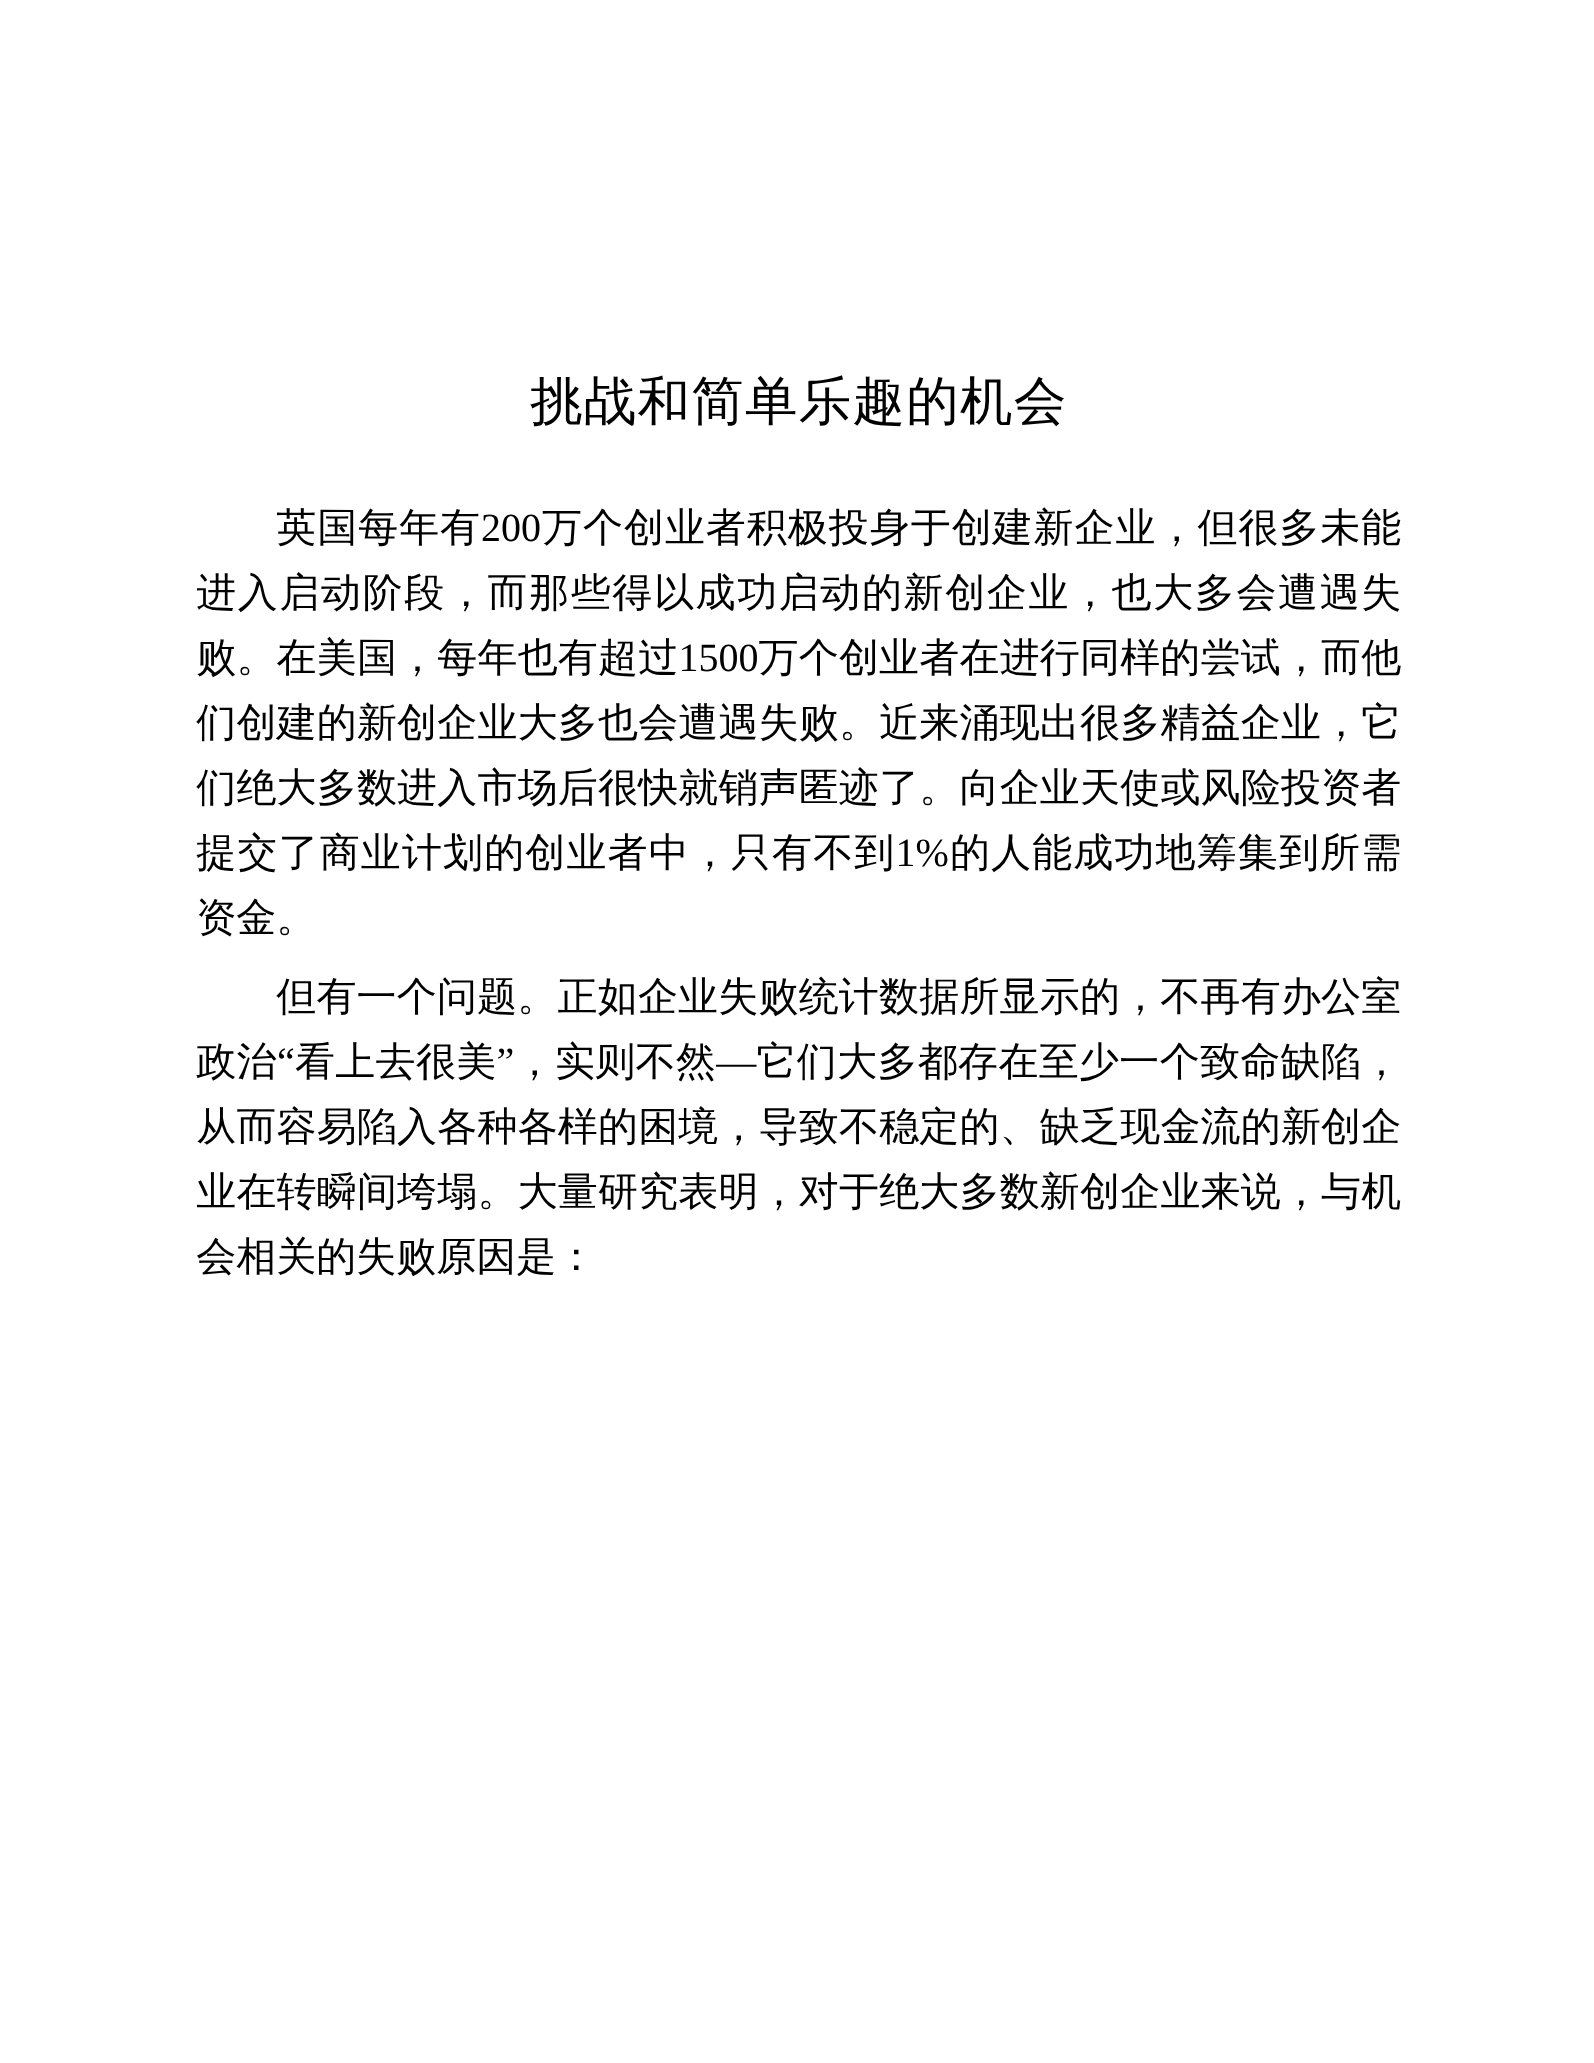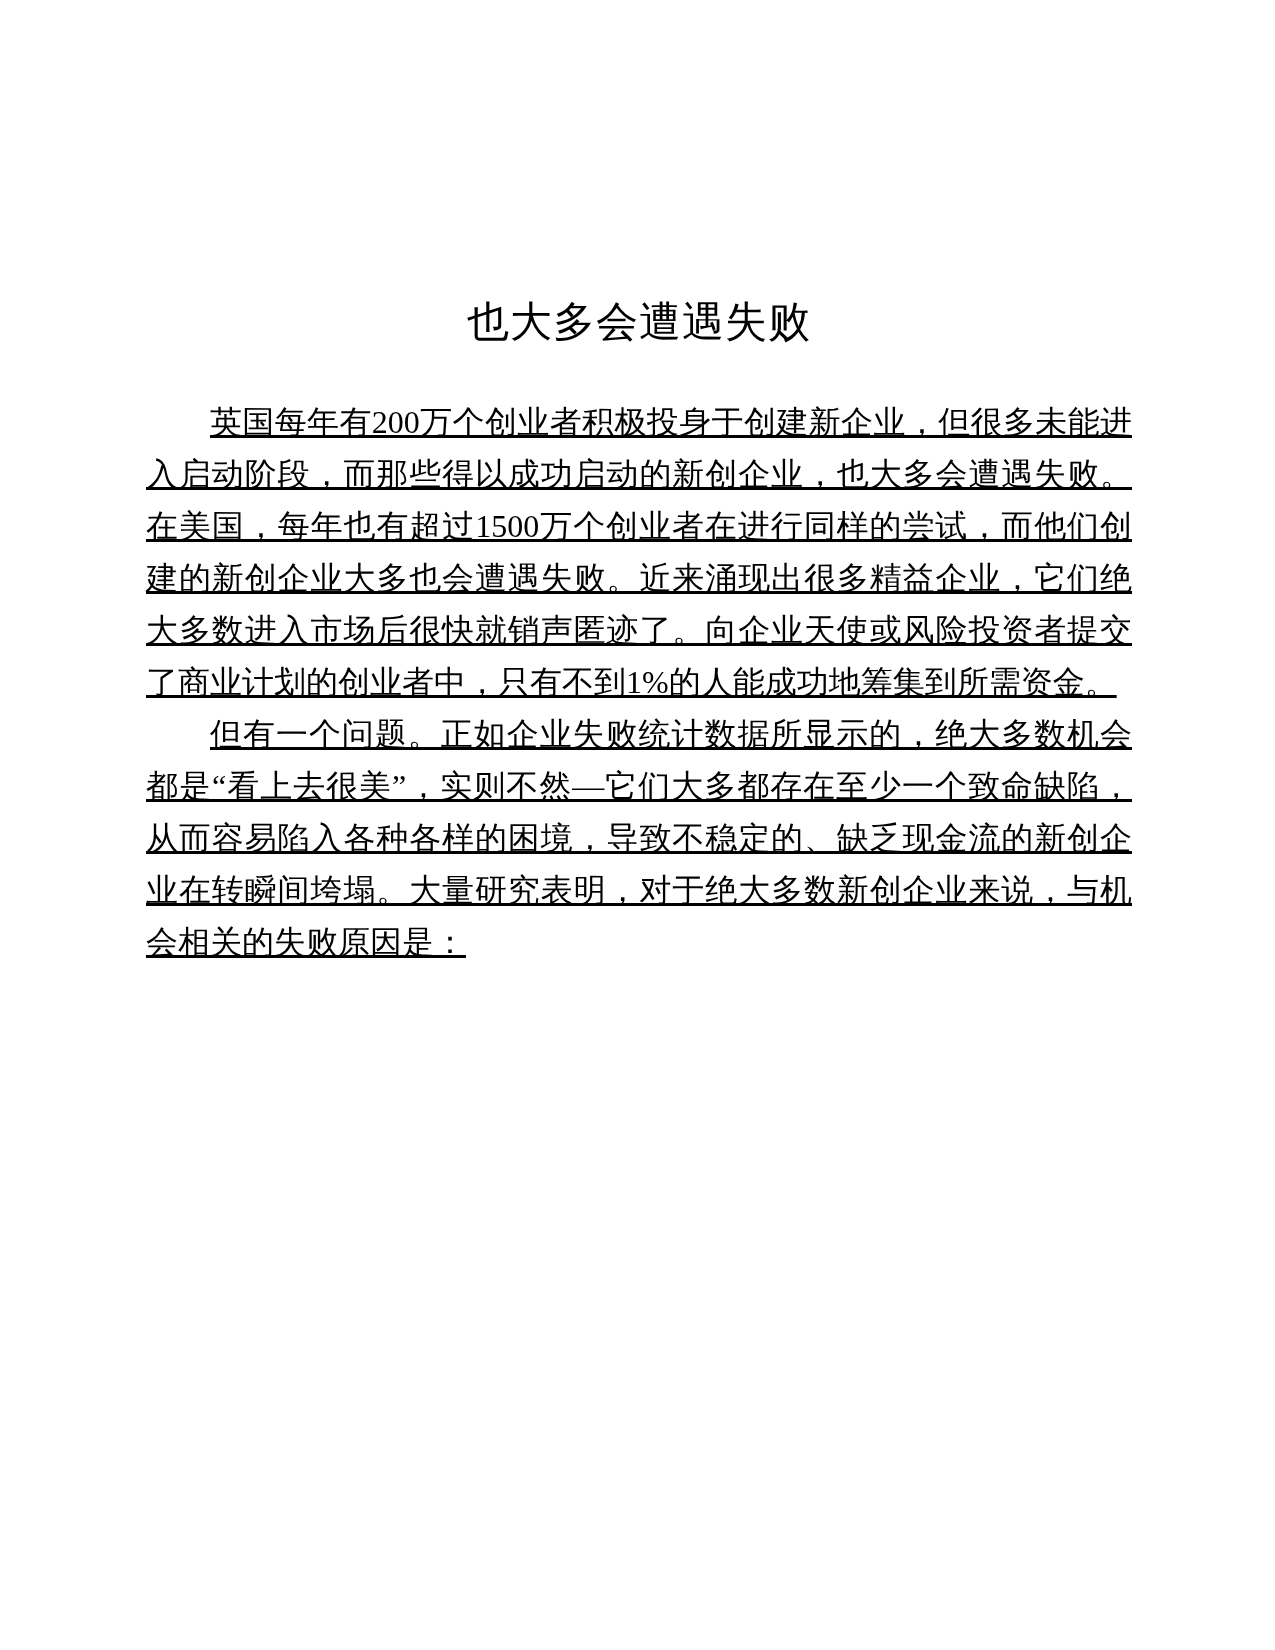--- a/index.html
+++ b/index.html
@@ -31,30 +31,29 @@
     font-weight: 400;
     line-height: 48px;
     text-align: center;
     margin: 0 0 50px 0;
     letter-spacing: 1px;
     white-space: nowrap;
   }
   .body-para {
     font-size: 32px;
     line-height: 52px;
-    margin: 0;
+    margin: 11px;
     text-align: justify;
     text-indent: 2em;
     word-break: break-all;
     overflow-wrap: break-word;
-    text-decoration: underline;
   }
 </style>
 </head>
 <body>
 
 <div class="page">
   <main class="content">
-    <h1 class="doc-title">也大多会遭遇失败</h1>
+    <h1 class="doc-title">挑战和简单乐趣的机会</h1>
     <p class="body-para">英国每年有200万个创业者积极投身于创建新企业，但很多未能进入启动阶段，而那些得以成功启动的新创企业，也大多会遭遇失败。在美国，每年也有超过1500万个创业者在进行同样的尝试，而他们创建的新创企业大多也会遭遇失败。近来涌现出很多精益企业，它们绝大多数进入市场后很快就销声匿迹了。向企业天使或风险投资者提交了商业计划的创业者中，只有不到1%的人能成功地筹集到所需资金。</p>
-    <p class="body-para">但有一个问题。正如企业失败统计数据所显示的，绝大多数机会都是“看上去很美”，实则不然—它们大多都存在至少一个致命缺陷，从而容易陷入各种各样的困境，导致不稳定的、缺乏现金流的新创企业在转瞬间垮塌。大量研究表明，对于绝大多数新创企业来说，与机会相关的失败原因是：</p>
+    <p class="body-para">但有一个问题。正如企业失败统计数据所显示的，不再有办公室政治“看上去很美”，实则不然—它们大多都存在至少一个致命缺陷，从而容易陷入各种各样的困境，导致不稳定的、缺乏现金流的新创企业在转瞬间垮塌。大量研究表明，对于绝大多数新创企业来说，与机会相关的失败原因是：</p>
   </main>
 </div>
 
 </body></html>

